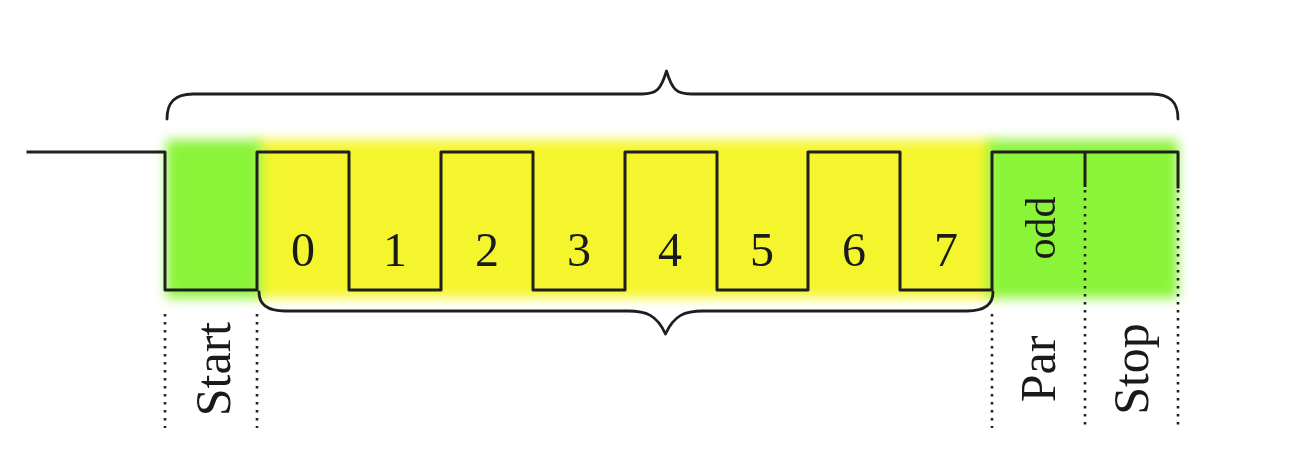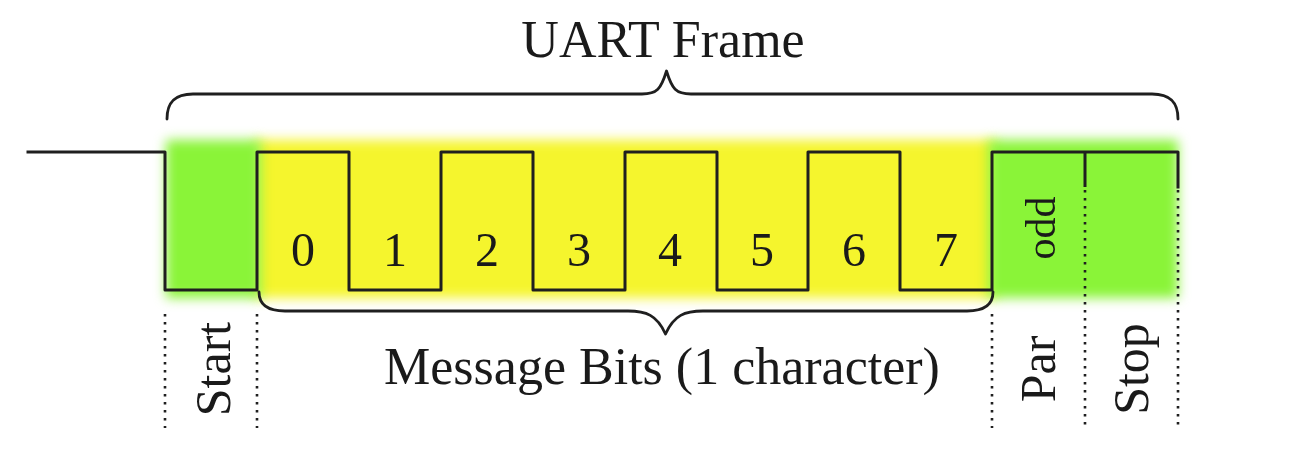--- a/index.html
+++ b/index.html
@@ -65,30 +65,28 @@
     <path class="dotted" d="M 992 314 V 428"></path>
     <path class="dotted" d="M 1085 190 V 428"></path>
     <path class="dotted" d="M 1178 190 V 428"></path>
 
     <path class="brace" d="M 259 292 C 259 303 266 311 285 311 L 628 311
              C 646 311 657 315 665.5 334
              C 674 315 685 311 703 311 L 967 311
              C 986 311 993 303 993 292"></path>
   </svg>
 
-  <div class="txt" id="title">UART Frame</div>
 
   <span class="bit-digit" style="left:273px">0</span>
   <span class="bit-digit" style="left:365px">1</span>
   <span class="bit-digit" style="left:457px">2</span>
   <span class="bit-digit" style="left:549px">3</span>
   <span class="bit-digit" style="left:640px">4</span>
   <span class="bit-digit" style="left:732px">5</span>
   <span class="bit-digit" style="left:824px">6</span>
   <span class="bit-digit" style="left:916px">7</span>
 
   <div class="vlabel" id="lbl-odd">odd</div>
   <div class="vlabel" id="lbl-start">Start</div>
   <div class="vlabel" id="lbl-par">Par</div>
   <div class="vlabel" id="lbl-stop">Stop</div>
-  <div class="txt" id="msg-label">Message Bits (1 character)</div>
 
 </div>
 
 </body></html>

